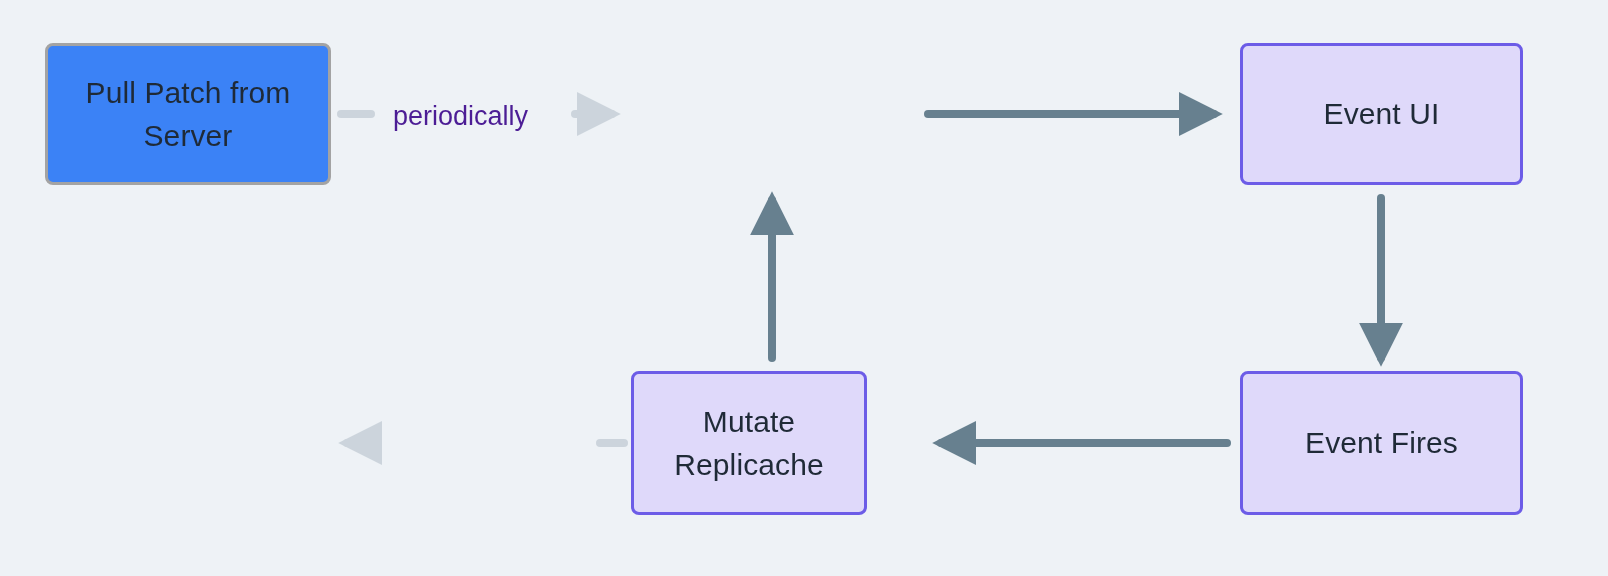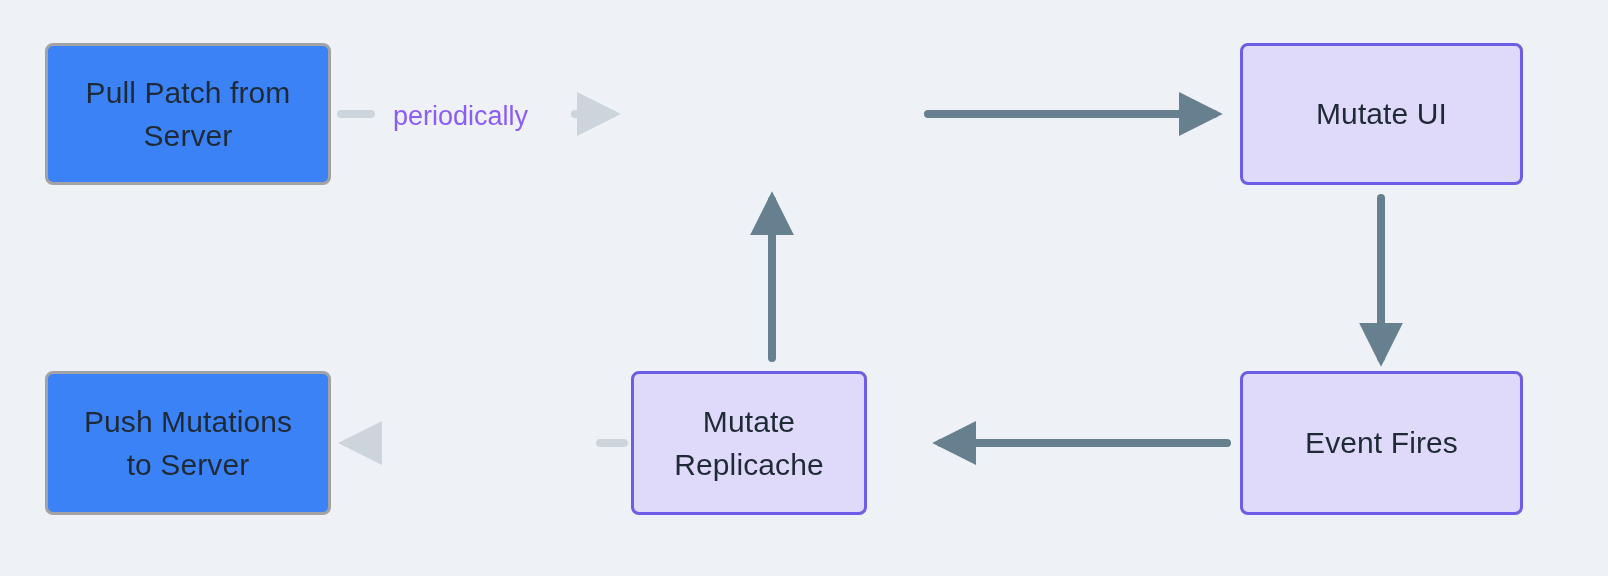--- a/index.html
+++ b/index.html
@@ -46,21 +46,21 @@
   svg.edges {
     position: absolute;
     left: 0;
     top: 0;
     width: 1608px;
     height: 576px;
     pointer-events: none;
   }
   .edge-label {
     position: absolute;
-    color: #8b5cf6;
+    color: #4c1d95;
     font-size: 27px;
     line-height: 1;
     white-space: nowrap;
   }
 </style>
 </head>
 <body>
 
 <div id="diagram">
 
@@ -89,27 +89,23 @@
     <line x1="600" y1="443" x2="624" y2="443" stroke="#ccd4dc" stroke-width="8" stroke-linecap="round"></line>
   </svg>
 
   <div class="node blue" style="left:45px; top:43px; width:286px; height:142px;">
     <span class="node-label">Pull Patch from
 Server</span>
   </div>
 
 
   <div class="node purple" style="left:1240px; top:43px; width:283px; height:142px;">
-    <span class="node-label">Mutate UI</span>
+    <span class="node-label">Event UI</span>
   </div>
 
-  <div class="node blue" style="left:45px; top:371px; width:286px; height:144px;">
-    <span class="node-label">Push Mutations
-to Server</span>
-  </div>
 
   <div class="node purple" style="left:631px; top:371px; width:236px; height:144px;">
     <span class="node-label">Mutate
 Replicache</span>
   </div>
 
   <div class="node purple" style="left:1240px; top:371px; width:283px; height:144px;">
     <span class="node-label">Event Fires</span>
   </div>
 

